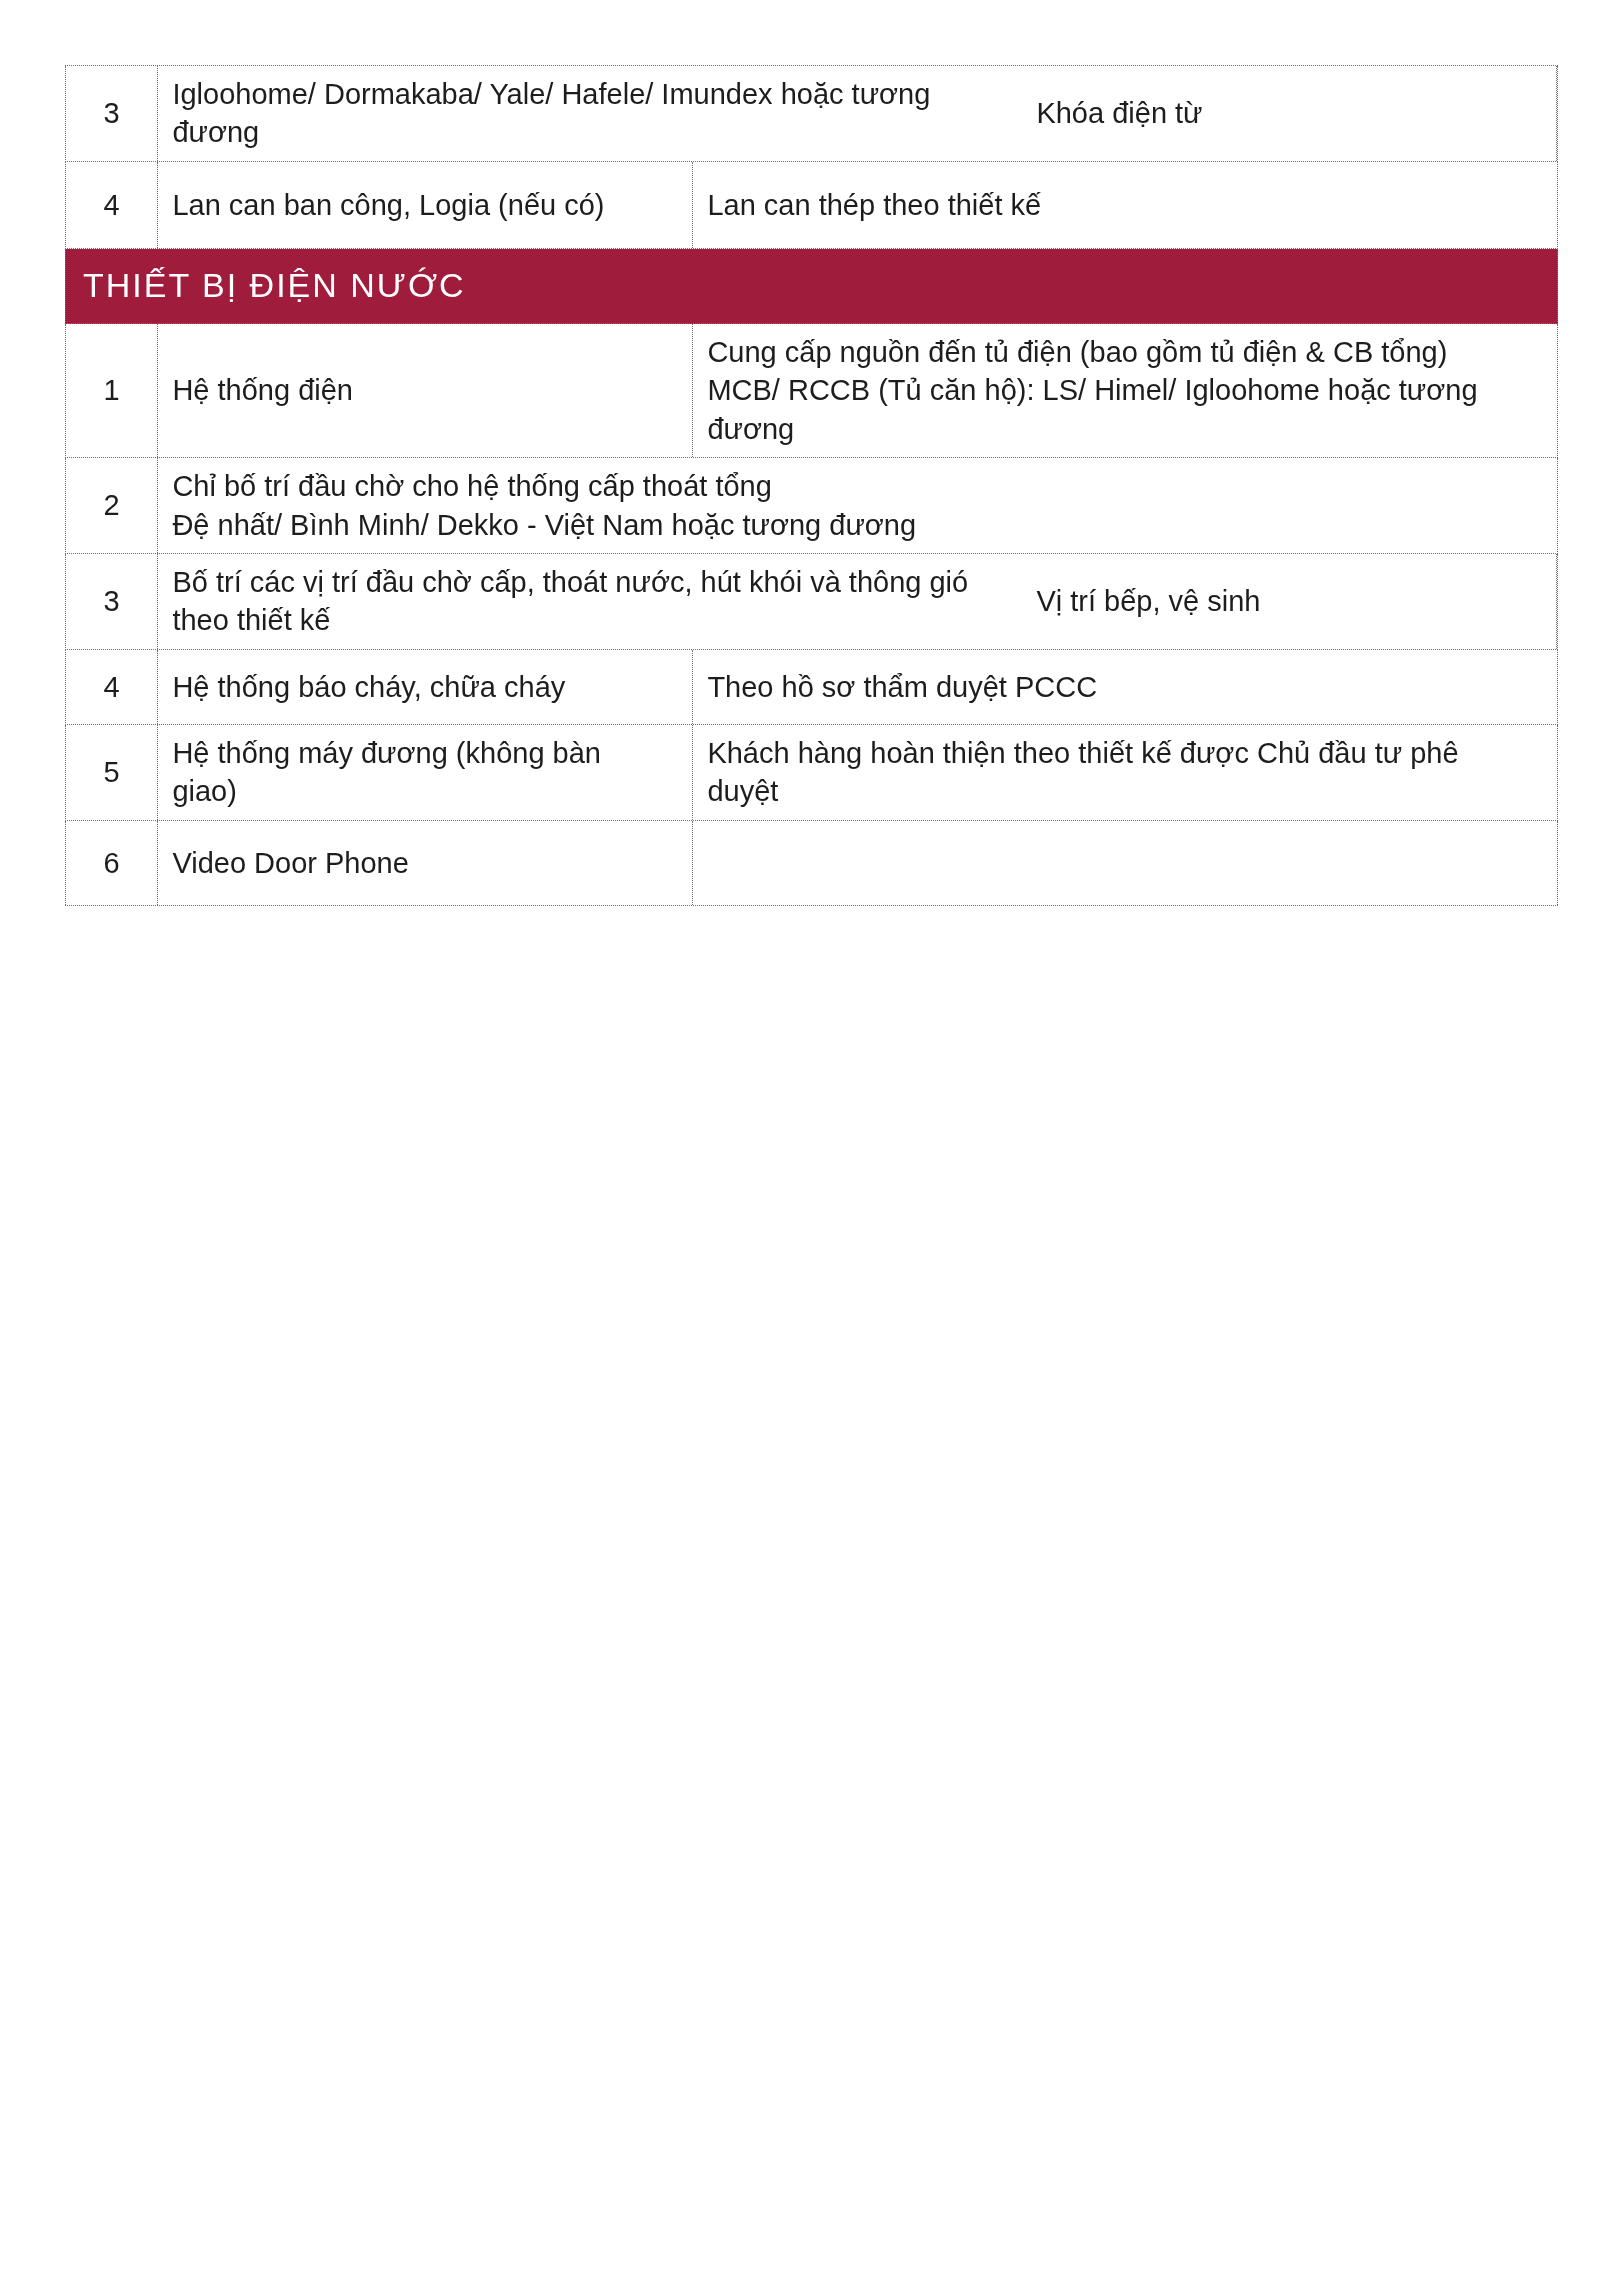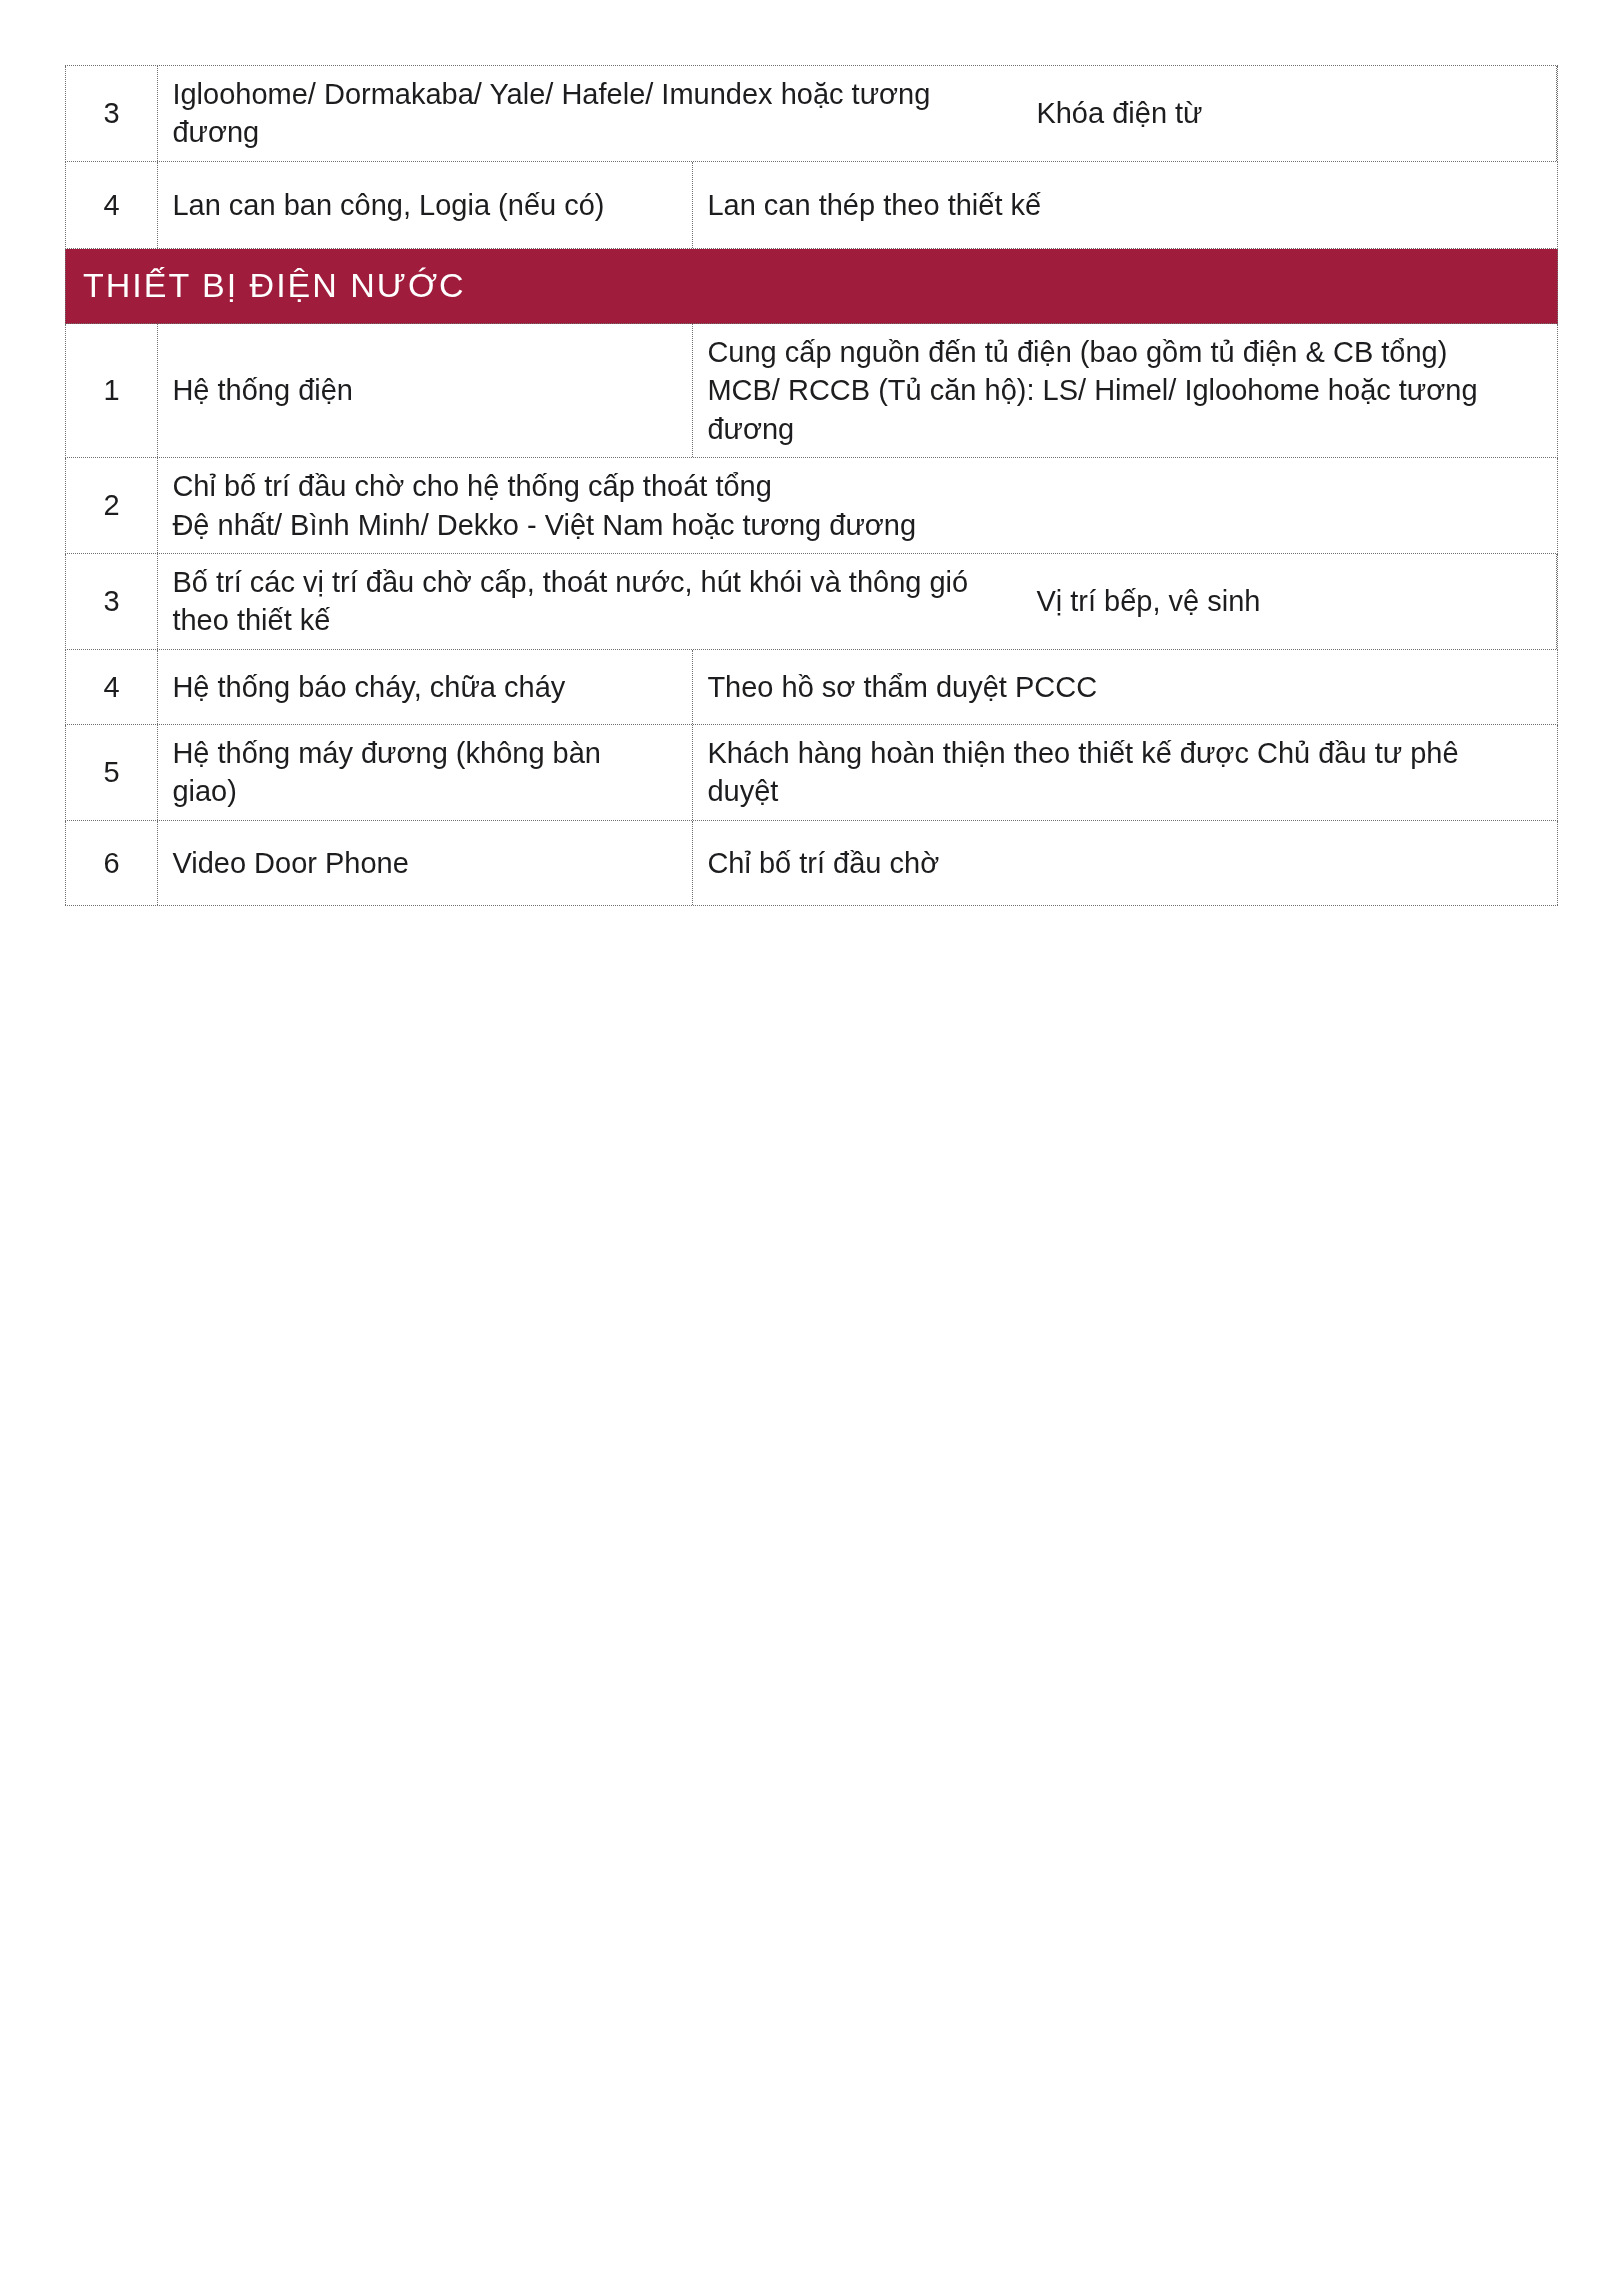--- a/index.html
+++ b/index.html
@@ -180,21 +180,17 @@
       </div>
     </div>
 
     <div class="t-row rh-128">
       <div class="cell cell-no">
         <span>6</span>
       </div>
       <div class="cell cell-item">
         <span>Video Door Phone</span>
       </div>
-      <div class="cell cell-spec">
-        <span class="spec-line">Chỉ bố trí đầu chờ</span>
-
-      </div>
     </div>
 
   </div>
 </div>
 
 
 </body></html>

